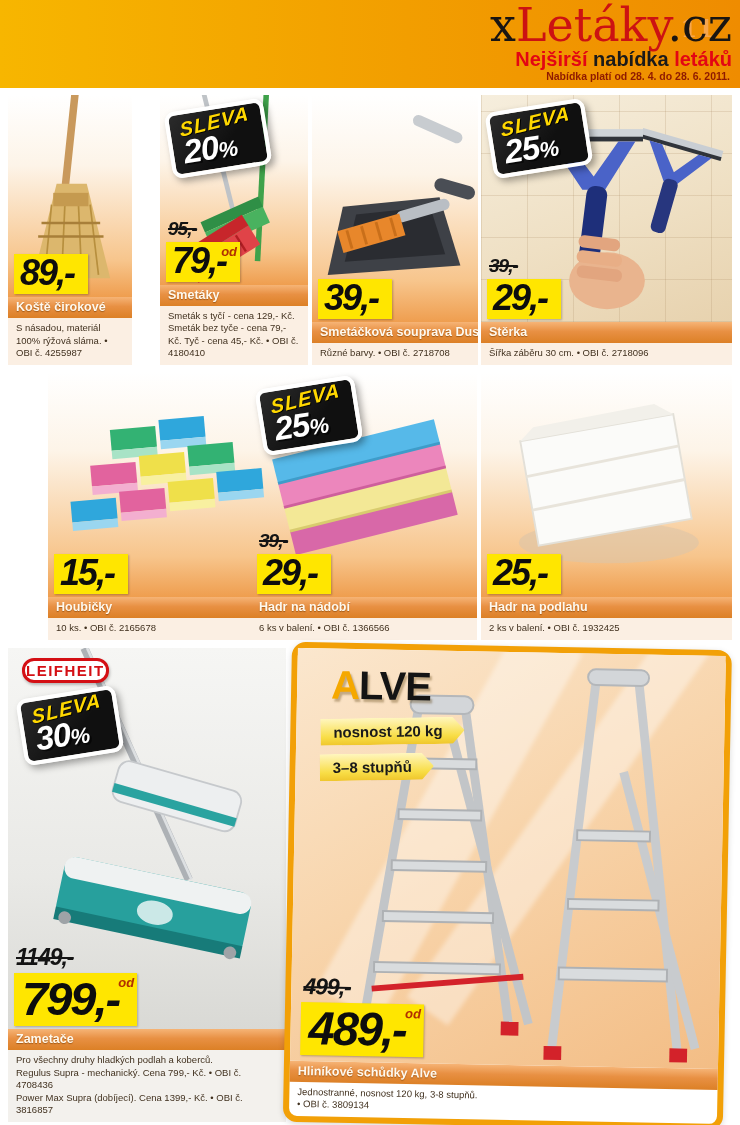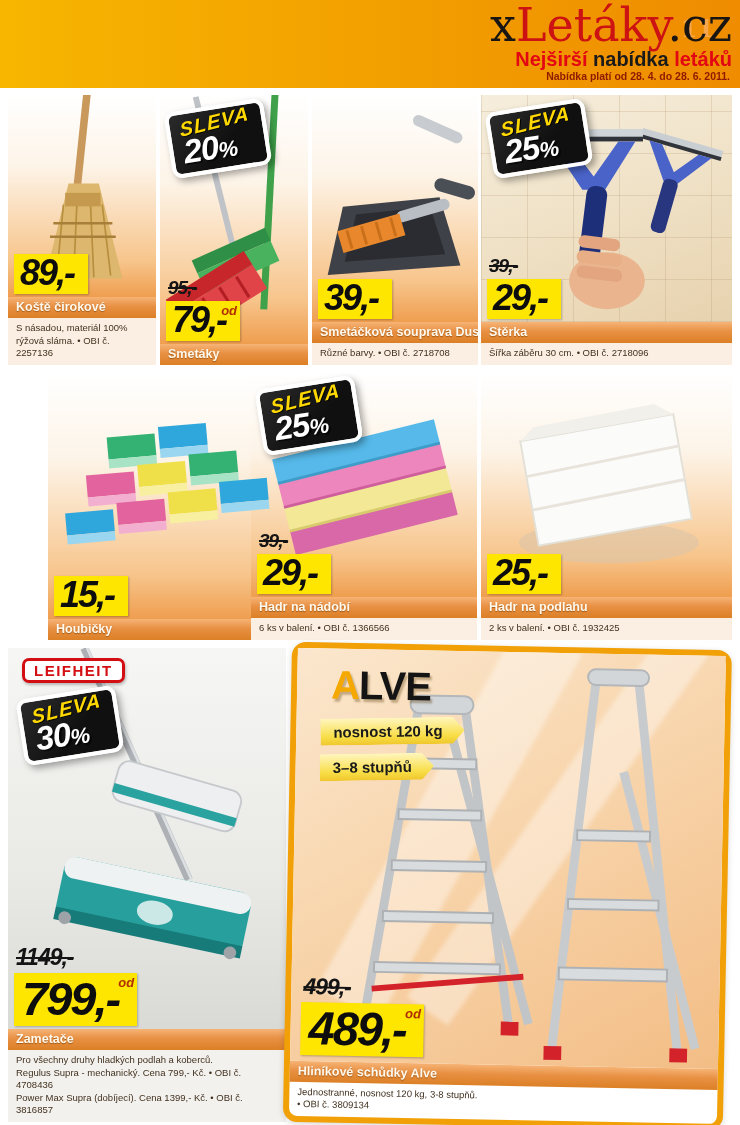--- a/index.html
+++ b/index.html
@@ -53,22 +53,22 @@
          background:linear-gradient(135deg,#2b2b2b 0%,#101010 60%);border:4px solid #fff;border-radius:10px;
          padding:3px 12px 6px 10px;box-shadow:3px 4px 7px rgba(0,0,0,.35);}
   .sleva-word{color:#FFD800;font-weight:bold;font-style:italic;font-size:20px;letter-spacing:1px;
               line-height:.95;transform:skewX(-8deg) rotate(-5deg);text-shadow:1px 1px 0 #000;}
   .sleva-pct{color:#fff;font-weight:bold;font-style:italic;font-size:33px;line-height:.95;letter-spacing:-1px;
              text-shadow:2px 2px 0 rgba(0,0,0,.6);}
   .sleva-pct .sign{font-size:22px;}
 
   
   .leifheit{position:absolute;left:14px;top:10px;z-index:6;background:#fff;border:3px solid #D40F14;
-            border-radius:7px;color:#D40F14;font-weight:bold;font-size:15px;letter-spacing:1.5px;
-            padding:1px 9px;box-shadow:1px 2px 3px rgba(0,0,0,.25);}
+            border-radius:12px;color:#D40F14;font-weight:bold;font-size:15px;letter-spacing:1.5px;
+            padding:1px 1px;box-shadow:1px 2px 3px rgba(0,0,0,.25);}
   .alve-logo{position:absolute;left:34px;top:14px;z-index:6;font-weight:bold;font-size:40px;
              letter-spacing:-1px;color:#141414;text-shadow:2px 3px 2px rgba(90,60,10,.35);}
   .alve-logo::first-letter{color:#F5A800;}
   .banner{position:absolute;z-index:6;background:linear-gradient(180deg,#FFF6BF 0%,#F8DD45 70%,#EFC62C 100%);
           color:#1a1a1a;font-weight:bold;font-size:15px;padding:5px 22px 5px 13px;transform:rotate(-2deg);
           clip-path:polygon(0 0,calc(100% - 12px) 0,100% 50%,calc(100% - 12px) 100%,0 100%);
           box-shadow:1px 2px 3px rgba(120,70,0,.25);white-space:nowrap;}
 
   
   .alve-card{border:6px solid #F2A007;border-radius:14px;transform:rotate(1.1deg);transform-origin:50% 0;
@@ -82,39 +82,39 @@
 
 <div class="page">
 
   <div class="header">
     <div class="pagenum">11</div>
     <div class="logo"><span class="blk">x</span><span class="red">Letáky</span><span class="blk">.cz</span></div>
     <div class="tagline"><span class="red">Nejširší</span><span class="blk"> nabídka </span><span class="red">letáků</span></div>
     <div class="validity">Nabídka platí od 28. 4. do 28. 6. 2011.</div>
   </div>
 
-  <div class="card" style="left:8px;top:95px;width:148px;height:270px;">
+  <div class="card" style="left:8px;top:95px;width:124px;height:270px;">
     <div class="img-area">
       <svg class="svgfill" viewBox="0 0 148 240">
         <rect x="70" y="-10" width="9" height="130" rx="4" fill="#C9995C" transform="rotate(6 74 50)"></rect>
         <polygon points="58,105 94,105 122,218 30,218" fill="#DCB76D"></polygon>
         <line x1="52" y1="130" x2="44" y2="214" stroke="#B78F3E" stroke-width="2"></line>
         <line x1="68" y1="128" x2="64" y2="216" stroke="#B78F3E" stroke-width="2"></line>
         <line x1="84" y1="128" x2="88" y2="216" stroke="#B78F3E" stroke-width="2"></line>
         <line x1="98" y1="130" x2="108" y2="214" stroke="#B78F3E" stroke-width="2"></line>
         <rect x="54" y="116" width="42" height="16" fill="#C59A4F"></rect>
         <line x1="40" y1="152" x2="110" y2="152" stroke="#A87F39" stroke-width="3"></line>
         <line x1="36" y1="168" x2="114" y2="168" stroke="#A87F39" stroke-width="3"></line>
       </svg>
       <div class="price-block">
         <span class="price-badge"><span class="price">89,-</span></span>
       </div>
     </div>
     <div class="namebar">Koště čirokové</div>
-    <div class="desc">S násadou, materiál 100% rýžová sláma. • OBI č. 2257136</div>
+    <div class="desc">S násadou, materiál 100% rýžová sláma. • OBI č. 4255987</div>
   </div>
 
   <div class="card" style="left:160px;top:95px;width:148px;height:270px;">
     <div class="img-area">
       <svg class="svgfill" viewBox="0 0 148 240">
         <rect x="106" y="-5" width="7" height="215" fill="#3FA24B" transform="rotate(3 109 100)"></rect>
         <rect x="52" y="-5" width="6" height="160" fill="#BFC3C7" transform="rotate(-14 55 75)"></rect>
         <g transform="rotate(-24 85 170)">
           <rect x="40" y="140" width="80" height="14" fill="#2F8F46"></rect>
           <rect x="40" y="154" width="80" height="22" fill="#49B25F"></rect>
@@ -131,20 +131,21 @@
       <div class="sleva">
         <div class="sleva-word">SLEVA</div>
         <div class="sleva-pct"><span>20</span><span class="sign">%</span></div>
       </div>
       <div class="price-block">
         <span class="old-price">95,-</span><br>
         <span class="price-badge"><span class="price">79,-</span><span class="od">od</span></span>
       </div>
     </div>
     <div class="namebar">Smetáky</div>
+    <div class="desc">Smeták s tyčí - cena 129,- Kč. Smeták bez tyče - cena 79,- Kč. Tyč - cena 45,- Kč. • OBI č. 4180410</div>
   </div>
 
   <div class="card" style="left:312px;top:95px;width:166px;height:270px;">
     <div class="img-area">
       <svg class="svgfill" viewBox="0 0 166 240">
         <rect x="100" y="30" width="56" height="12" rx="6" fill="#C8CCD0" transform="rotate(24 128 36)"></rect>
         <polygon points="28,118 130,108 152,180 12,190" fill="#3E4147"></polygon>
         <polygon points="42,126 120,118 136,168 30,176" fill="#2A2C31"></polygon>
         <rect x="124" y="92" width="44" height="14" rx="7" fill="#4A4E55" transform="rotate(16 146 99)"></rect>
         <g transform="rotate(-16 80 150)">
@@ -235,20 +236,21 @@
               <rect width="48" height="22" fill="#2FA7DC"></rect>
               <rect y="22" width="48" height="9" fill="#9AD6F0"></rect>
             </g>
         </g>
       </svg>
       <div class="price-block">
         <span class="price-badge"><span class="price">15,-</span></span>
       </div>
     </div>
     <div class="namebar">Houbičky</div>
+    <div class="desc">10 ks. • OBI č. 2165678</div>
   </div>
 
   <div class="card" style="left:251px;top:372px;width:226px;height:268px;">
     <div class="img-area">
       <svg class="svgfill" viewBox="0 0 226 238">
         <g transform="rotate(-14 113 130)">
           <rect x="28" y="148" width="176" height="26" fill="#D868A8"></rect>
           <rect x="28" y="122" width="176" height="26" fill="#F3E896"></rect>
           <rect x="28" y="96" width="176" height="26" fill="#EC86BC"></rect>
           <rect x="28" y="70" width="176" height="26" fill="#56B9E9"></rect>

